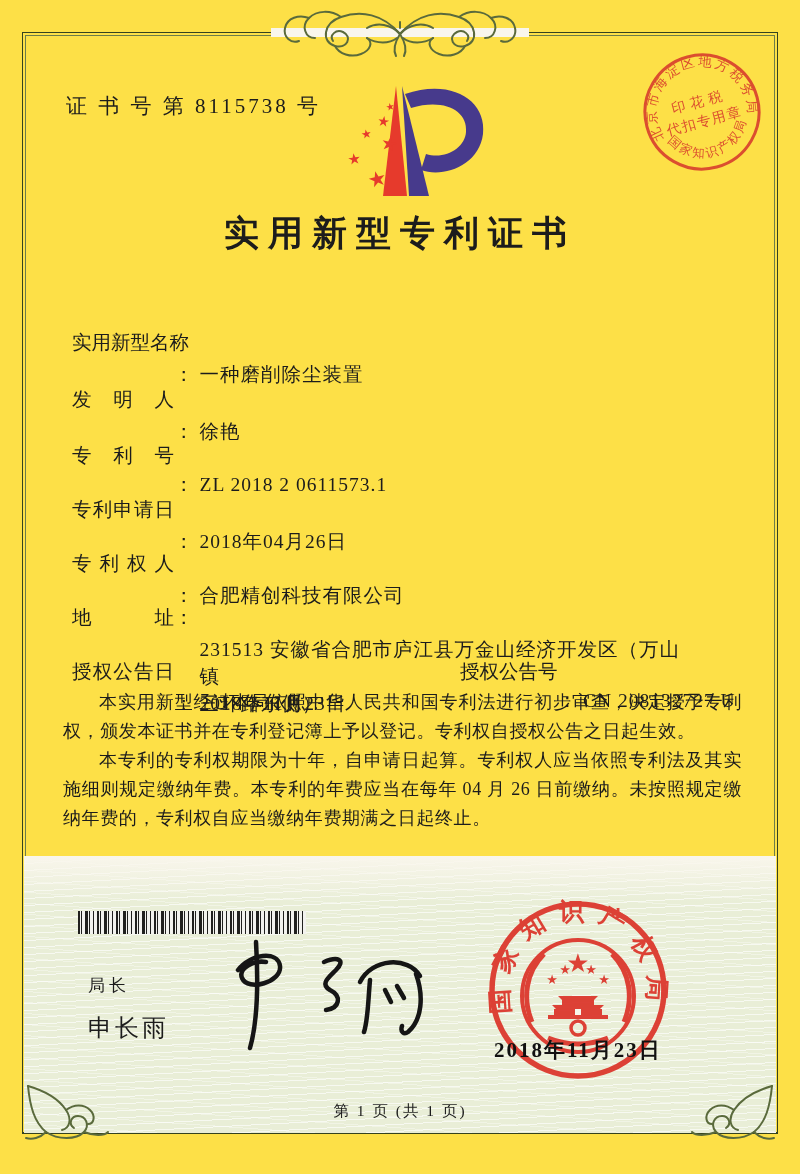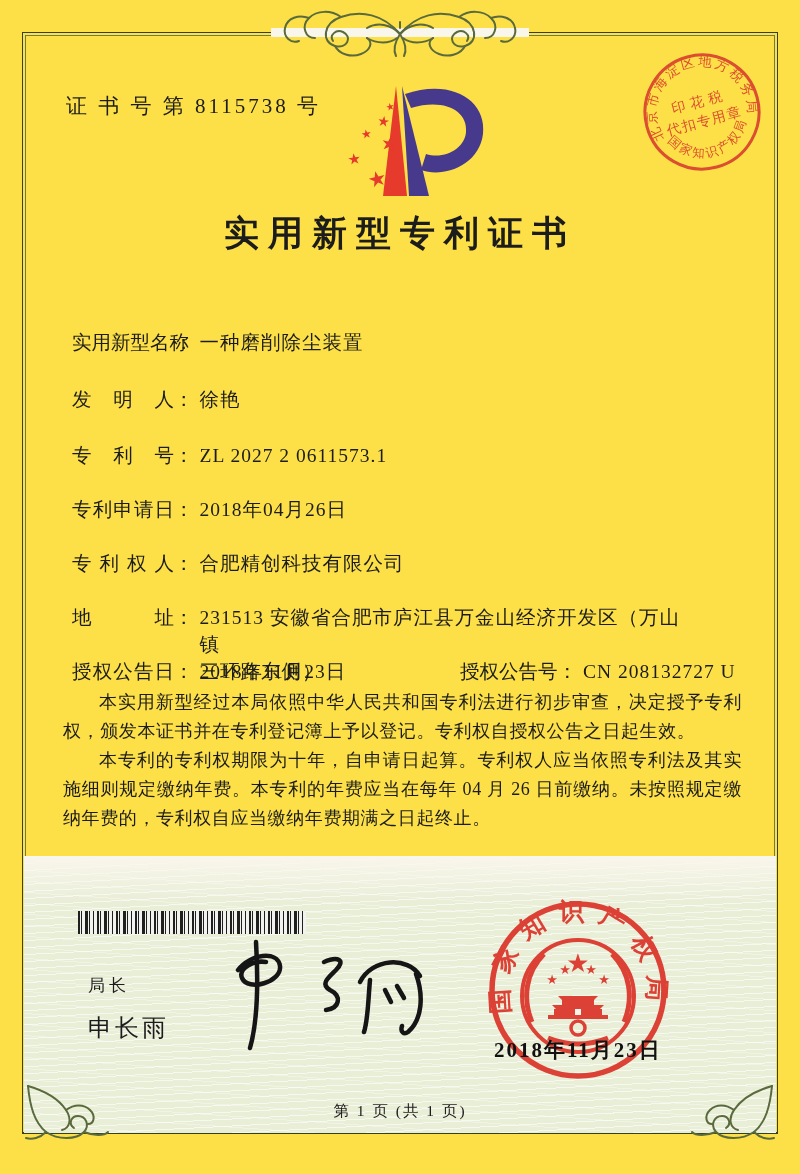--- a/index.html
+++ b/index.html
@@ -35,21 +35,21 @@
   .logo{position:absolute;left:333px;top:78px;}
   .tax-stamp{position:absolute;left:627px;top:37px;opacity:.88;}
   .title{
     position:absolute;left:0;right:0;top:210px;text-align:center;
     font-size:35px;font-weight:bold;letter-spacing:9px;
   }
   .fields{position:absolute;left:72px;top:329px;width:690px;font-size:19.5px;}
   .frow{position:absolute;left:0;white-space:nowrap;}
   .f-label{display:inline-block;width:102px;text-align:justify;text-align-last:justify;vertical-align:top;}
   .f-colon{display:inline-block;margin-right:6px;}
-  .f-value{display:inline-block;letter-spacing:1px;}
+  .f-value{display:inline-block;letter-spacing:1px;margin-top:32px;}
   .f-value.wrap{white-space:normal;width:500px;line-height:27px;vertical-align:top;}
   .frow.r2{top:57px}.frow.r3{top:113px}.frow.r4{top:167px}
   .frow.r5{top:221px}.frow.r6{top:275px}.frow.r7{top:329px}
   .frow.right-col{left:388px;top:329px;}
   .frow.right-col .f-label{width:auto;}
   .paragraphs{
     position:absolute;left:63px;top:688px;width:679px;
     font-size:18px;line-height:29px;letter-spacing:.6px;text-align:justify;
   }
   .paragraphs p{margin:0;text-indent:2em;}
@@ -164,21 +164,21 @@
   <div class="title">实用新型专利证书</div>
 
   <div class="fields">
     <div class="frow r1">
       <span class="f-label">实用新型名称</span><span class="f-colon">：</span><span class="f-value">一种磨削除尘装置</span>
     </div>
     <div class="frow r2">
       <span class="f-label">发明人</span><span class="f-colon">：</span><span class="f-value">徐艳</span>
     </div>
     <div class="frow r3">
-      <span class="f-label">专利号</span><span class="f-colon">：</span><span class="f-value">ZL 2027 2 0611573.1</span>
+      <span class="f-label">专利号</span><span class="f-colon">：</span><span class="f-value">ZL 2018 2 0611573.1</span>
     </div>
     <div class="frow r4">
       <span class="f-label">专利申请日</span><span class="f-colon">：</span><span class="f-value">2018年04月26日</span>
     </div>
     <div class="frow r5">
       <span class="f-label">专利权人</span><span class="f-colon">：</span><span class="f-value">合肥精创科技有限公司</span>
     </div>
     <div class="frow r6">
       <span class="f-label">地址</span><span class="f-colon">：</span><span class="f-value wrap"><span>231513 安徽省合肥市庐江县万金山经济开发区（万山镇</span><br><span>三环路东侧）</span></span>
     </div>

